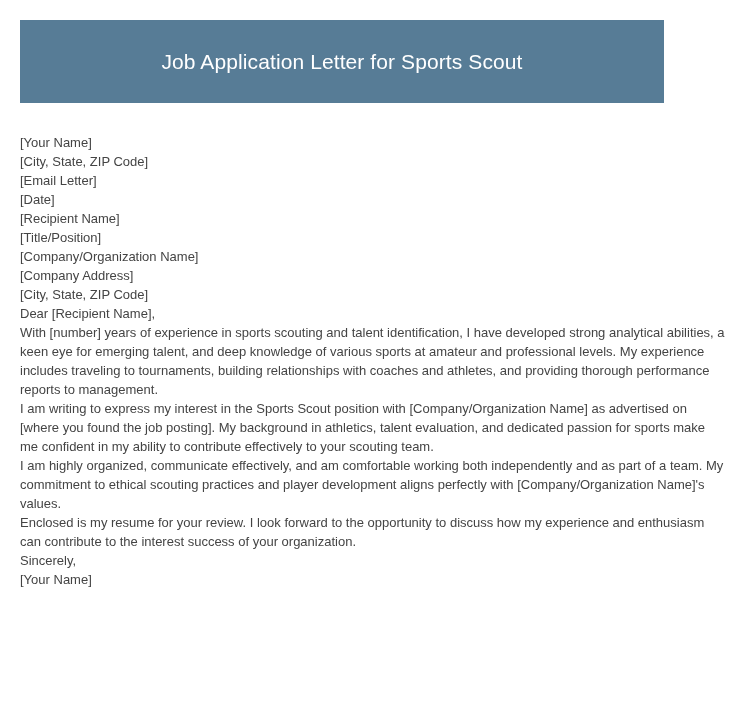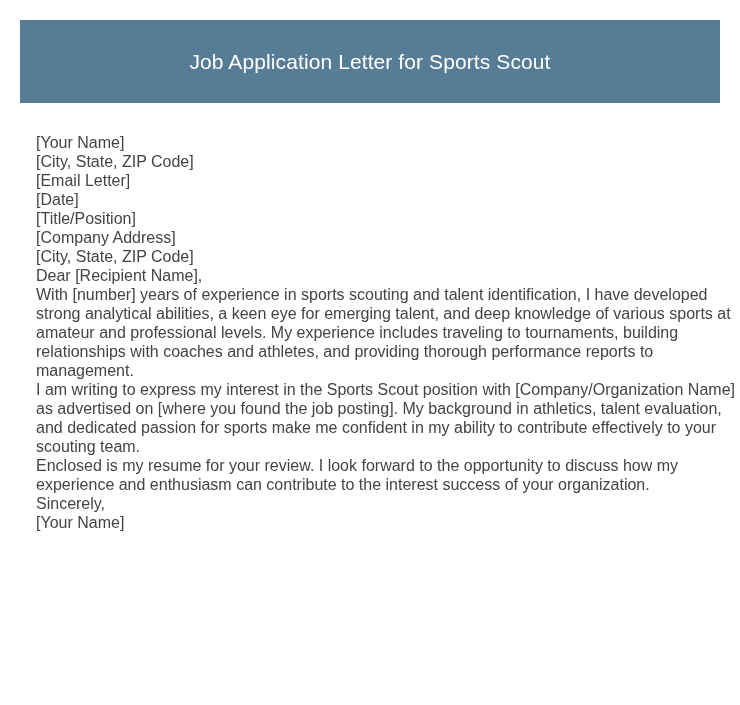--- a/index.html
+++ b/index.html
@@ -11,62 +11,64 @@
       width: 740px;
       height: 705px;
       position: relative;
       overflow: hidden;
       font-family: "Liberation Sans", sans-serif;
     }
     .header {
       position: absolute;
       left: 20px;
       top: 20px;
-      width: 700px;
+      width: 644px;
       height: 83px;
       background: #577c96;
       display: flex;
       align-items: center;
       justify-content: center;
     }
     .header h1 {
       margin: 0;
       color: #ffffff;
       font-size: 21px;
       font-weight: normal;
       letter-spacing: 0.1px;
     }
     .letter {
       position: absolute;
       left: 20px;
       top: 133px;
       width: 705px;
       color: #444444;
-      font-size: 16px;
+      font-size: 13px;
       line-height: 19px;
-      margin-left: 16px;
     }
     .letter p {
       margin: 0;
     }
   </style>
 </head>
 <body>
 
 <div class="header">
   <h1>Job Application Letter for Sports Scout</h1>
 </div>
 
 <div class="letter">
   <p>[Your Name]</p>
   <p>[City, State, ZIP Code]</p>
   <p>[Email Letter]</p>
   <p>[Date]</p>
+  <p>[Recipient Name]</p>
   <p>[Title/Position]</p>
+  <p>[Company/Organization Name]</p>
   <p>[Company Address]</p>
   <p>[City, State, ZIP Code]</p>
   <p>Dear [Recipient Name],</p>
   <p>With [number] years of experience in sports scouting and talent identification, I have developed strong analytical abilities, a keen eye for emerging talent, and deep knowledge of various sports at amateur and professional levels. My experience includes traveling to tournaments, building relationships with coaches and athletes, and providing thorough performance reports to management.</p>
   <p>I am writing to express my interest in the Sports Scout position with [Company/Organization Name] as advertised on [where you found the job posting]. My background in athletics, talent evaluation, and dedicated passion for sports make me confident in my ability to contribute effectively to your scouting team.</p>
+  <p>I am highly organized, communicate effectively, and am comfortable working both independently and as part of a team. My commitment to ethical scouting practices and player development aligns perfectly with [Company/Organization Name]'s values.</p>
   <p>Enclosed is my resume for your review. I look forward to the opportunity to discuss how my experience and enthusiasm can contribute to the interest success of your organization.</p>
   <p>Sincerely,</p>
   <p>[Your Name]</p>
 </div>
 
 </body></html>

